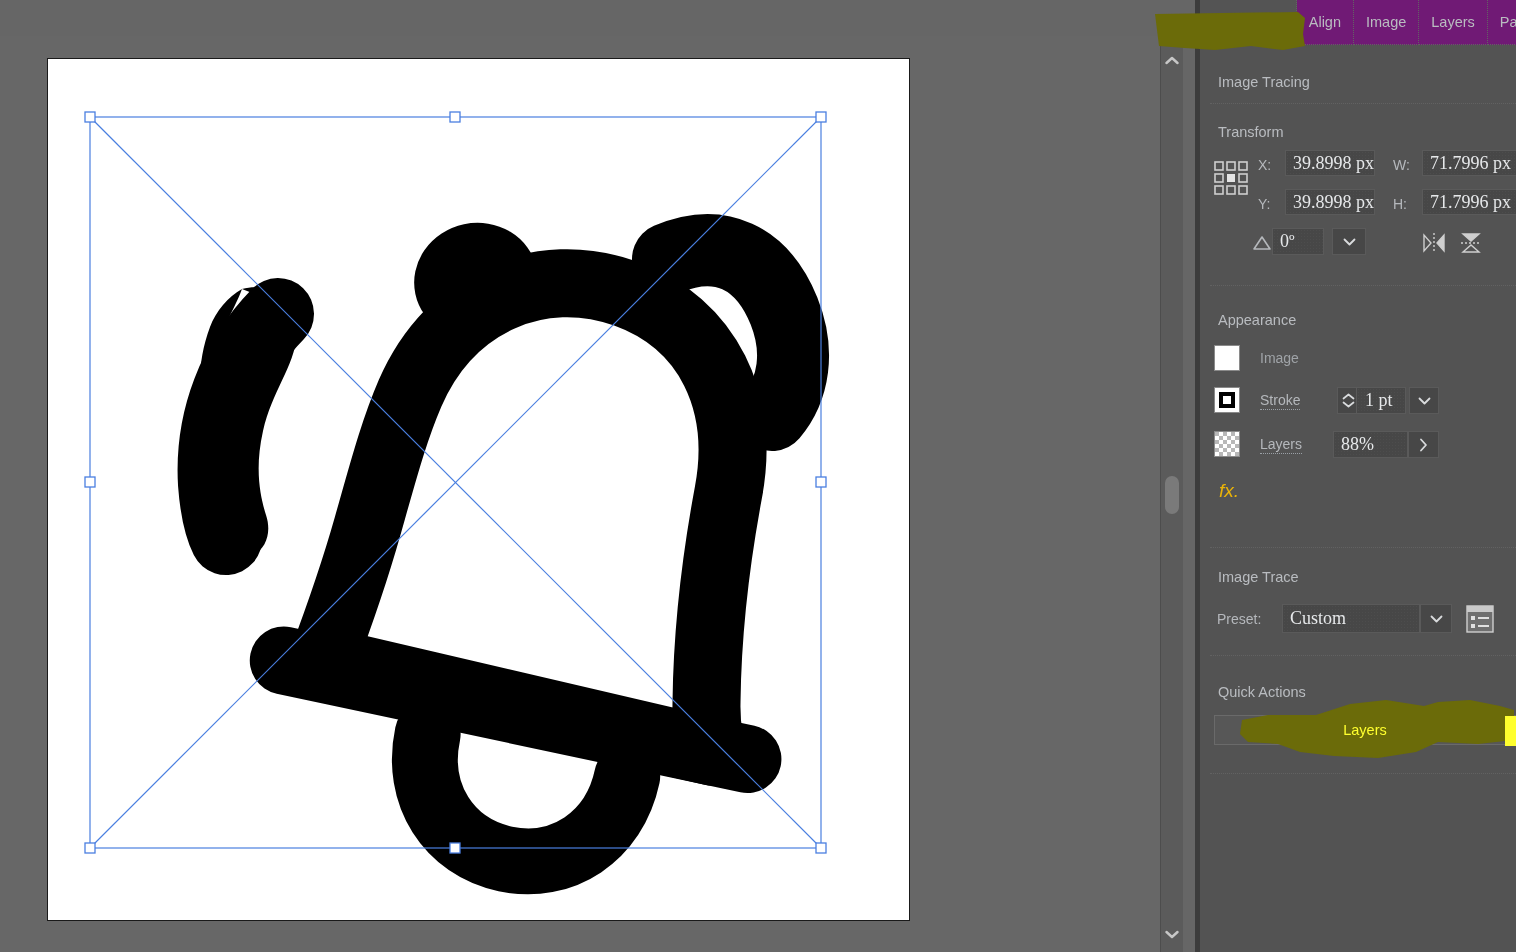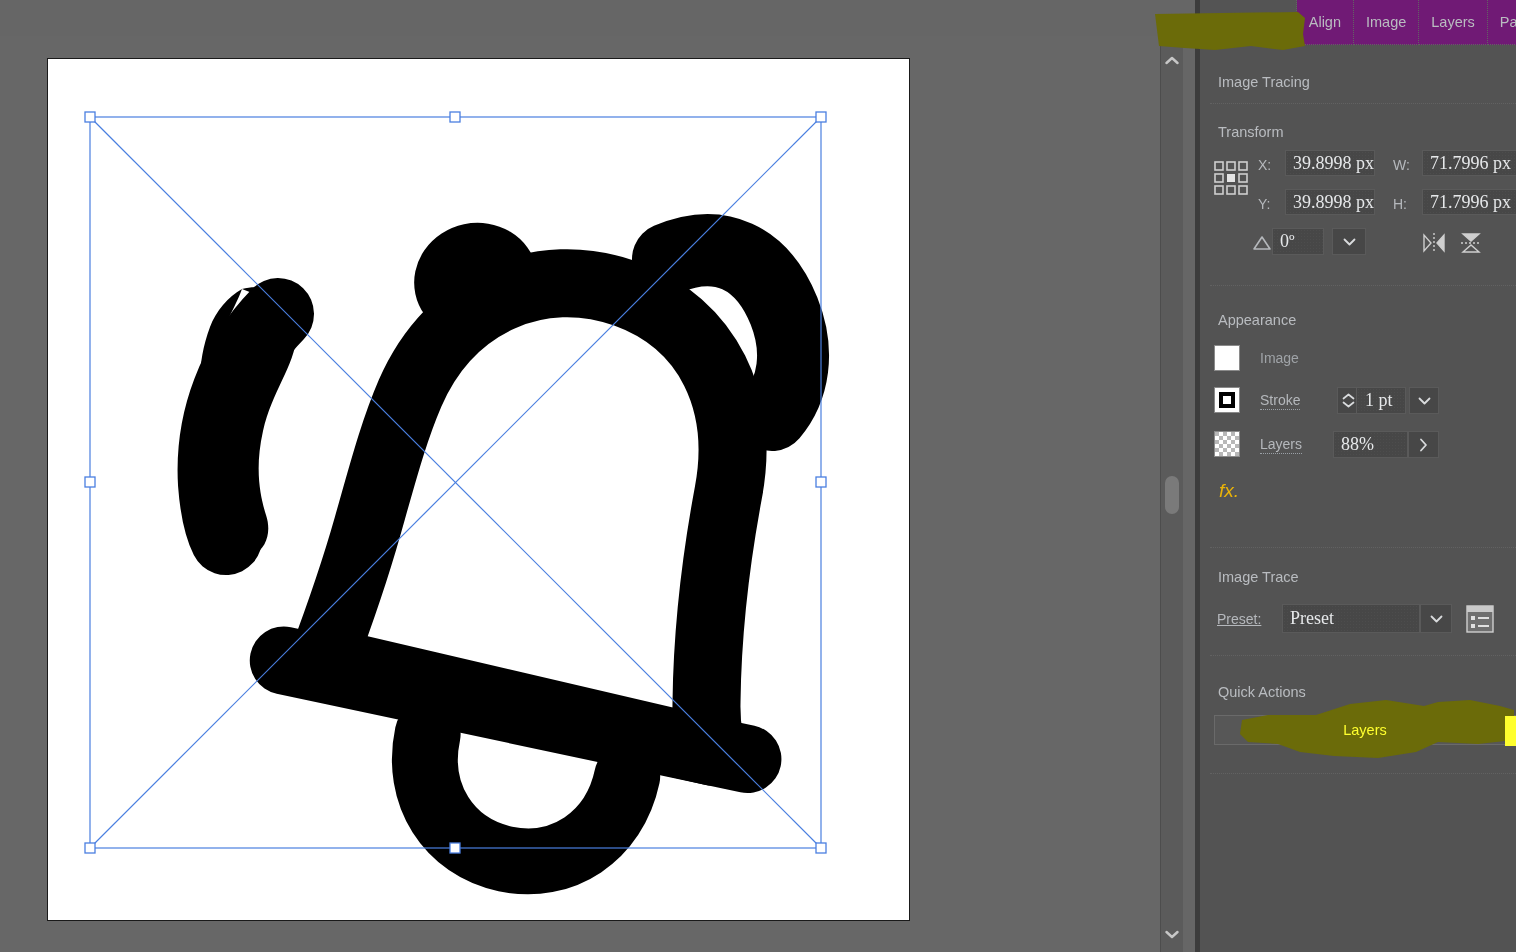--- a/index.html
+++ b/index.html
@@ -405,22 +405,22 @@
             <path d="M2 1.5 L7 7 L2 12.5" fill="none" stroke="#d9dbdd" stroke-width="1.8" stroke-linecap="round" stroke-linejoin="round"></path>
           </svg>
       </div>
 
       <div class="lbl" style="position:absolute; left:19px; top:435px; font-style:italic; font-size:19px; color:#eab308;">fx.</div>
 
       <div class="divider" style="top:502px;"></div>
 
       <div class="section-title" style="position:absolute; left:14px; top:520px;">Image Trace</div>
 
-      <div class="lbl" style="position:absolute; left:17px; top:566px;text-decoration:underline;">Preset:</div>
-      <div class="field dotted" style="position:absolute; left:82px; top:559px; width:138px; height:29px;">Preset</div>
+      <div class="lbl" style="position:absolute; left:17px; top:566px;">Preset:</div>
+      <div class="field dotted" style="position:absolute; left:82px; top:559px; width:138px; height:29px;">Custom</div>
       <div class="btn-drop" style="position:absolute; left:220px; top:559px; width:32px; height:29px;">
         <svg width="13" height="8" viewBox="0 0 13 8">
             <path d="M1.5 1.5 L6.5 6.5 L11.5 1.5" fill="none" stroke="#d9dbdd" stroke-width="1.8" stroke-linecap="round" stroke-linejoin="round"></path>
           </svg>
       </div>
       <div style="position:absolute; left:266px; top:560px;">
         <svg width="28" height="28" viewBox="0 0 28 28">
           <rect x="1" y="1" width="26" height="26" fill="#6f6f6f" stroke="#cfcfcf" stroke-width="1.4"></rect>
           <rect x="1" y="1" width="26" height="6" fill="#c9c9c9"></rect>
           <rect x="5" y="11" width="4" height="4" fill="#e0e0e0"></rect>

